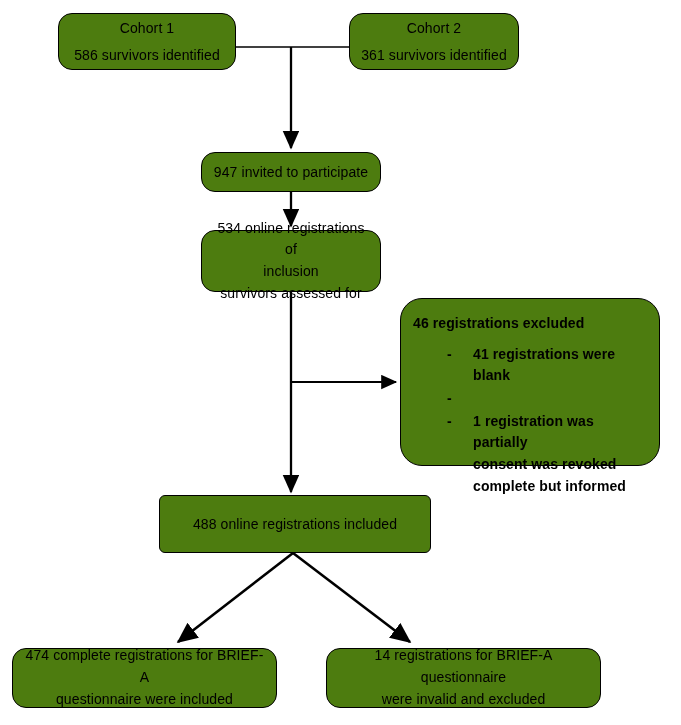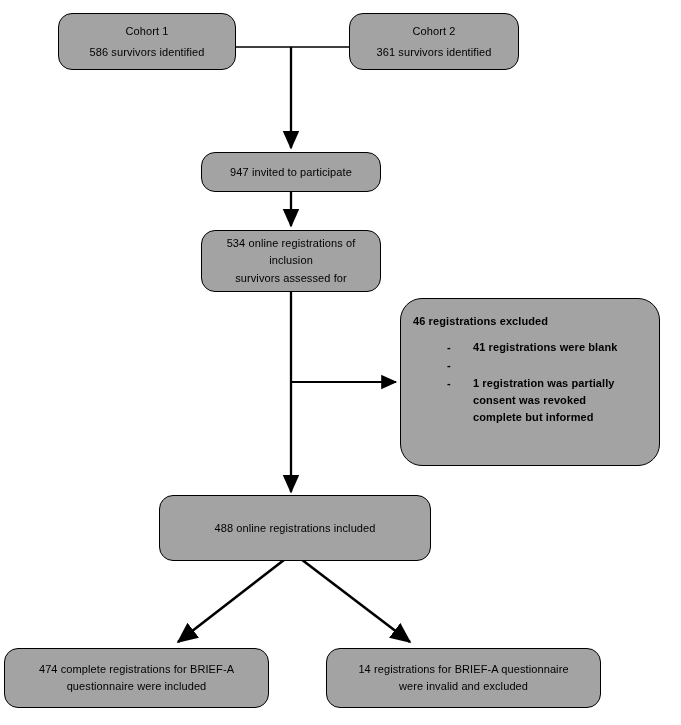--- a/index.html
+++ b/index.html
@@ -24,26 +24,26 @@
     top: 0;
     width: 681px;
     height: 725px;
     pointer-events: none;
   }
   .node {
     position: absolute;
     box-sizing: border-box;
     border: 1.6px solid #000000;
     border-radius: 14px;
-    background: #a3a3a3;
+    background: #4d7c0f;
     display: flex;
     align-items: center;
     justify-content: center;
     text-align: center;
-    font-size: 11px;
+    font-size: 14px;
     line-height: 1.9;
     letter-spacing: 0.1px;
     padding: 4px 8px;
     z-index: 2;
   }
   .node .lines {
     width: 100%;
   }
   .node .line {
     display: block;
@@ -154,27 +154,27 @@
           <span class="txt">
             <span class="line">1 registration was partially</span>
             <span class="line">consent was revoked</span>
             <span class="line">complete but informed</span>
           </span>
         </li>
       </ul>
     </div>
   </div>
 
-  <div class="node" style="left:159px; top:495px; width:272px; height:66px;">
+  <div class="node" style="left:159px; top:495px; width:272px; height:58px;border-radius:6px;">
     <span class="lines">
       <span class="line">488 online registrations included</span>
     </span>
   </div>
 
-  <div class="node tight" style="left:4px; top:648px; width:265px; height:60px;align-items:center;">
+  <div class="node tight" style="left:12px; top:648px; width:265px; height:60px;align-items:center;">
     <span class="lines">
       <span class="line">474 complete registrations for BRIEF-A</span>
       <span class="line">questionnaire were included</span>
     </span>
   </div>
 
   <div class="node tight" style="left:326px; top:648px; width:275px; height:60px;">
     <span class="lines">
       <span class="line">14 registrations for BRIEF-A questionnaire</span>
       <span class="line">were invalid and excluded</span>

